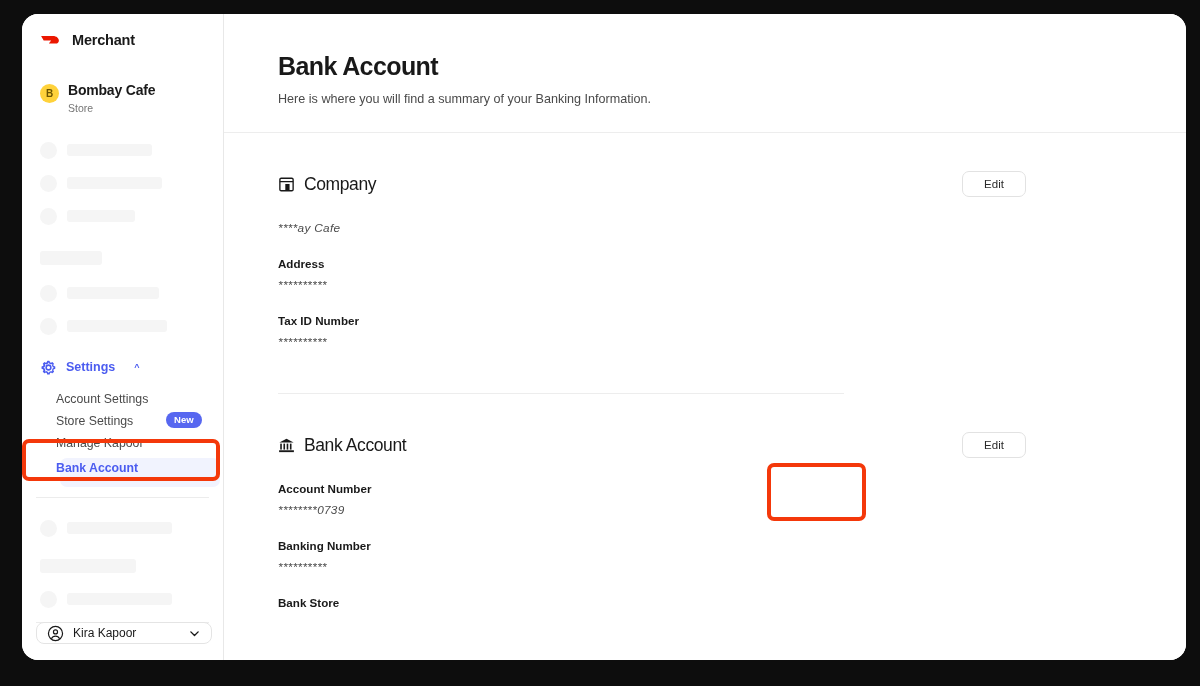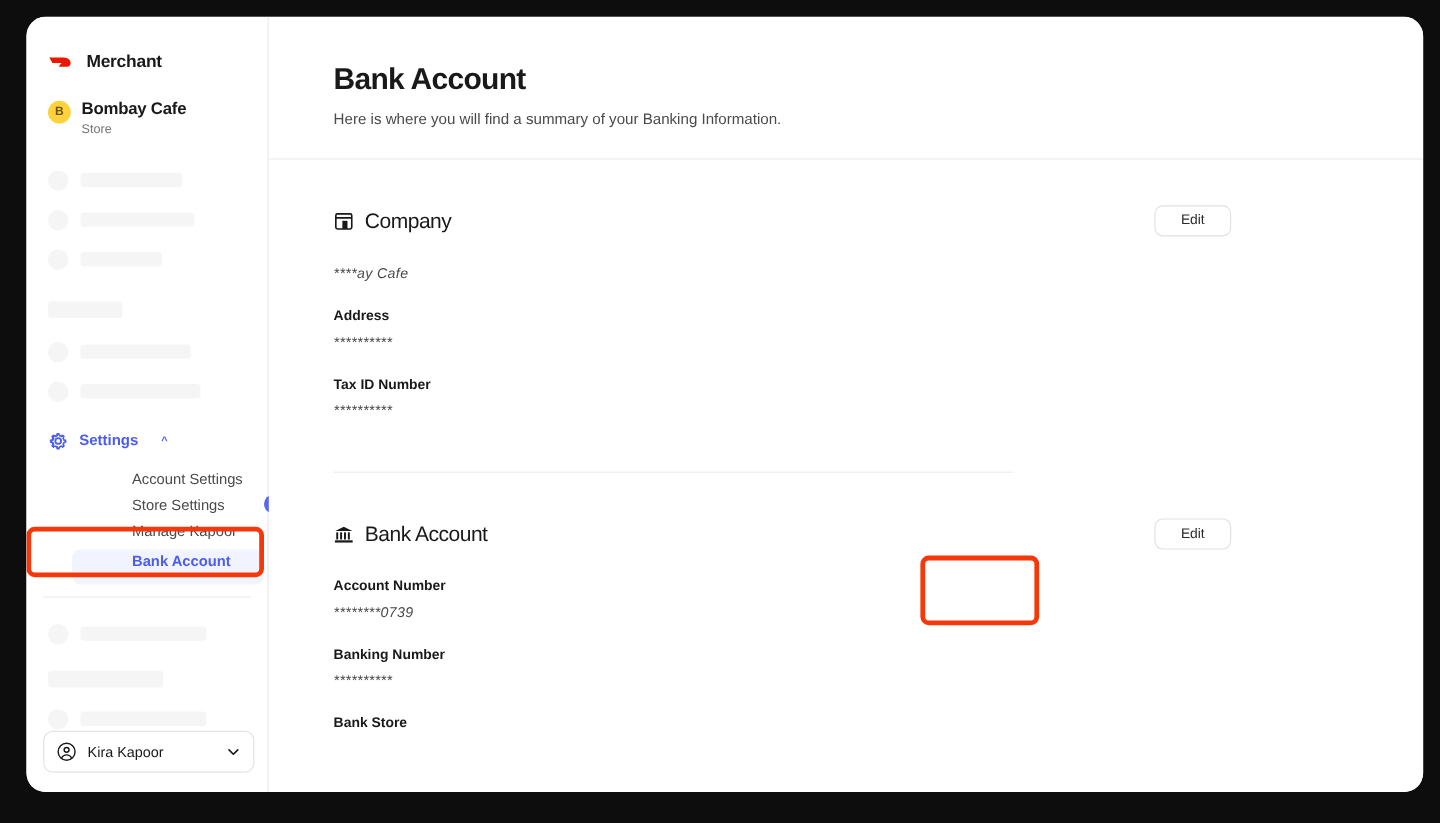--- a/index.html
+++ b/index.html
@@ -25,21 +25,21 @@
 
   
   #sidebar {
     width: 202px; min-width: 202px; height: 100%;
     background: #ffffff;
     border-right: 1px solid #e8e8e8;
     position: relative;
     display: flex; flex-direction: column;
   }
   .brand {
-    display: flex; align-items: flex-end; gap: 10px;
+    display: flex; align-items: flex-start; gap: 10px;
     padding: 18px 0 0 18px;
     height: 46px;
   }
   .dd-logo { width: 22px; height: 16px; flex: none; }
   .brand-name {
     font-size: 14.5px; font-weight: bold; color: #191919;
     letter-spacing: -0.2px;
   }
   .store-row {
     display: flex; align-items: flex-start; gap: 9px;
@@ -68,21 +68,21 @@
   .nav-settings {
     display: flex; align-items: center; gap: 9px;
     padding-left: 18px;
   }
   .gear-icon { width: 17px; height: 17px; flex: none; }
   .nav-settings-label {
     font-size: 12.5px; color: #4b5cf0; font-weight: bold;
     display: flex; align-items: center; gap: 19px;
   }
   .caret-up { font-size: 9px; display: inline-block; }
-  .subnav { padding-left: 88px; }
+  .subnav { padding-left: 34px; }
   .subnav-item {
     font-size: 12.3px; color: #4a4a4a;
     height: 22px; display: flex; align-items: center;
     position: relative;
   }
   .subnav-item.active {
     color: #4b5cf0; font-weight: bold;
   }
   .pill-new {
     position: absolute; left: 110px; top: 2px;
@@ -99,21 +99,21 @@
   }
 
   .sidebar-divider {
     height: 1px; background: #ececec;
     margin: 0 14px;
   }
 
   
   .user-box {
     position: absolute; left: 14px; bottom: 16px;
-    width: 176px; height: 35px;
+    width: 176px; height: 22px;
     border: 1px solid #e4e4e4; border-radius: 8px;
     background: #fff;
     display: flex; align-items: center; gap: 9px;
     padding: 0 10px;
   }
   .user-icon { width: 17px; height: 17px; flex: none; }
   .user-name { font-size: 12px; color: #191919; flex: 1; }
   .chev { width: 13px; height: 13px; }
 
   

